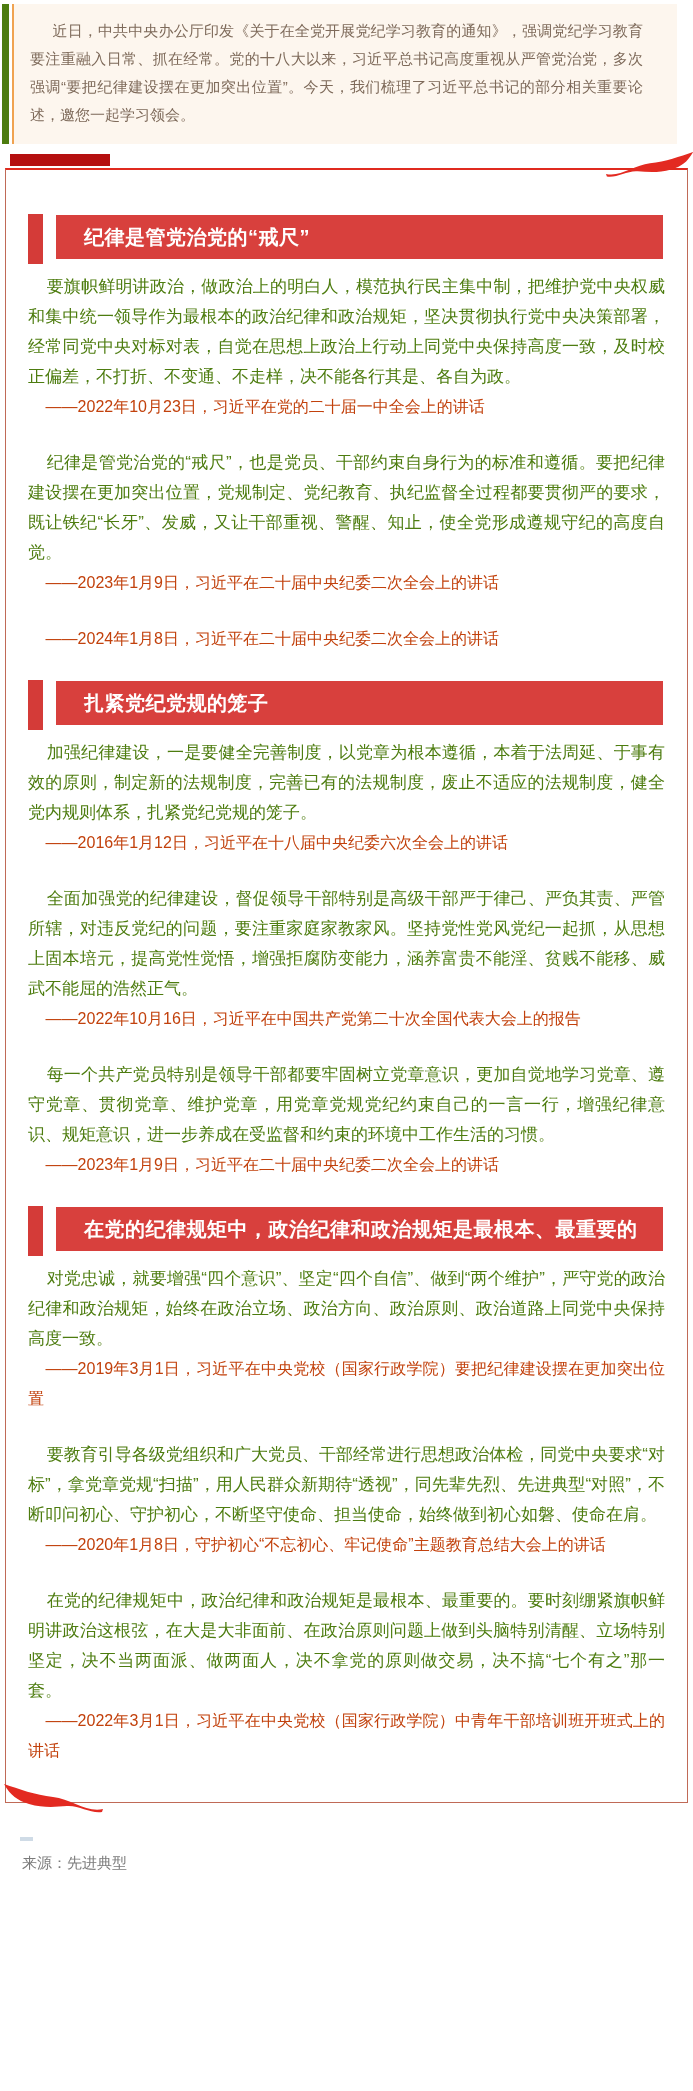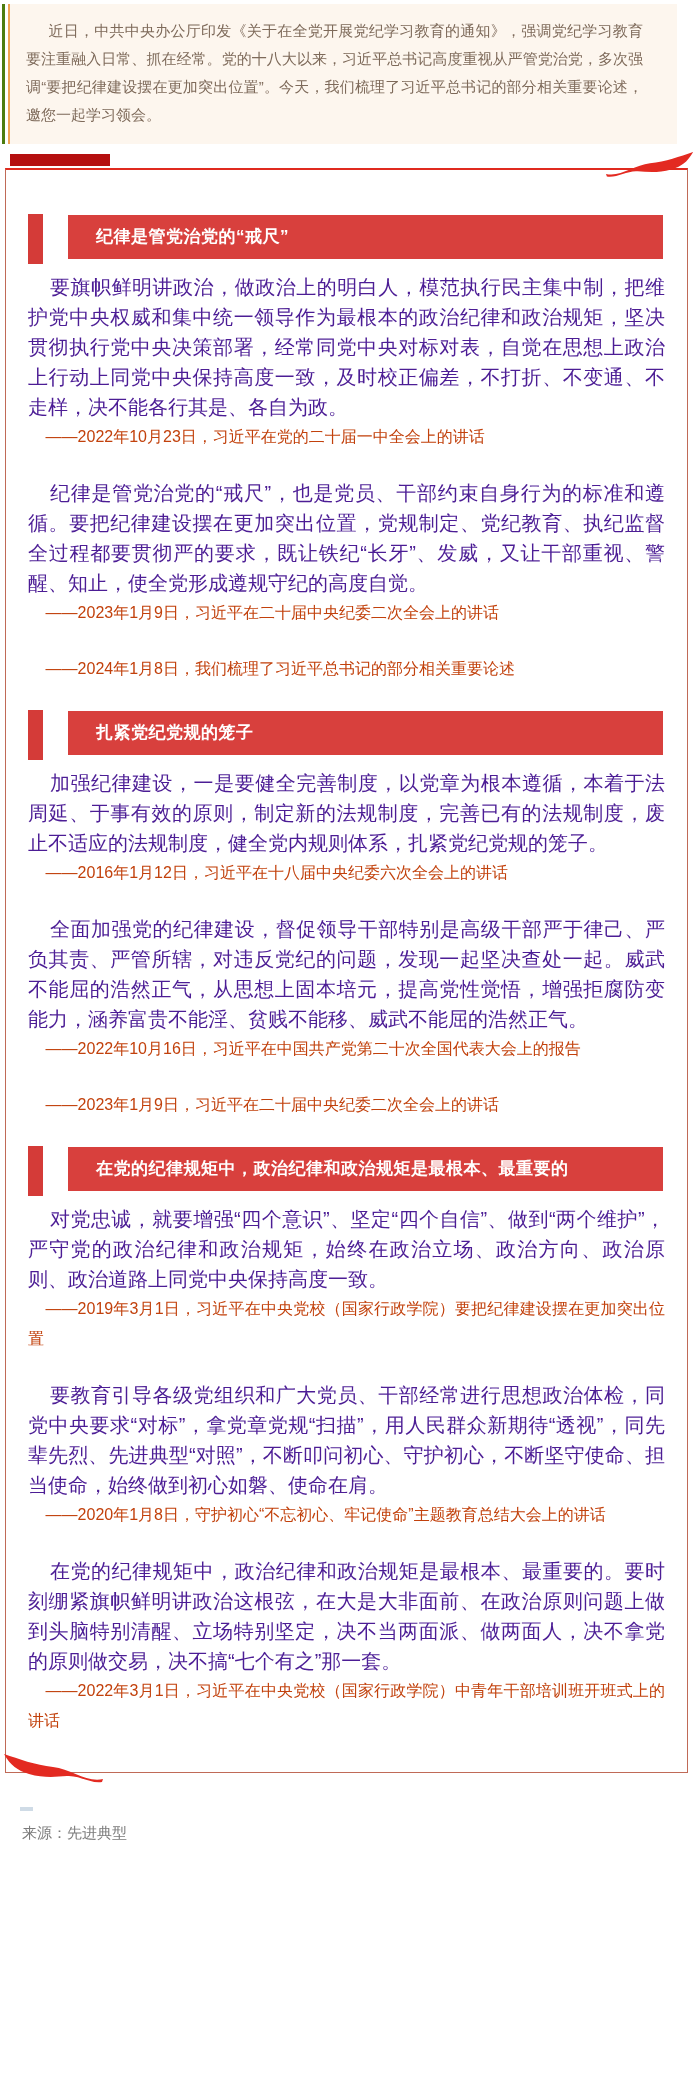--- a/index.html
+++ b/index.html
@@ -7,21 +7,21 @@
     width:693px;
     font-family:"Liberation Sans","DejaVu Sans",sans-serif;
     -webkit-font-smoothing:antialiased;
   }
   .page{width:693px;position:relative;padding-bottom:12px;}
 
   
   .intro-wrap{
     margin:4px 0 0 2px;
     width:675px;
-    border-left:3px solid #4d7c0f;
+    border-left:7px solid #4d7c0f;
     padding-left:3px;
     box-sizing:border-box;
   }
   .intro-box{
     border-left:2px solid #f0a351;
     background:#fdf6ee;
     padding:13px 34px 15px 16px;
   }
   .intro-text{
     margin:0;
@@ -52,38 +52,38 @@
   .ribbon-bottom{left:3px;bottom:-14px;width:100px;height:34px;transform:scaleX(-1);}
 
   
   .section-header{
     display:flex;align-items:flex-start;
     margin:26px 24px 8px 22px;
   }
   .section:first-child .section-header{margin-top:0;}
   .accent-block{width:15px;height:50px;background:#d43b38;flex:0 0 auto;}
   .banner{
-    flex:1;margin:1px 0 0 25px;height:44px;
+    flex:1;margin:1px 0 0 13px;height:44px;
     background:#d8403d;
     color:#ffffff;
-    font-size:17px;font-weight:700;
+    font-size:20px;font-weight:700;
     line-height:44px;
     padding-left:28px;
     letter-spacing:0.5px;
     box-sizing:border-box;
     white-space:nowrap;overflow:hidden;
   }
 
   
   .quote{margin:0 22px 26px 22px;}
   .section:last-child .quote:last-child{margin-bottom:12px;}
   .quote-text{
     margin:0;
-    font-size:20px;line-height:30px;
-    color:#4c1d95;
+    font-size:17px;line-height:30px;
+    color:#4d7c0f;
     text-indent:1.1em;
     text-align:justify;
   }
   .quote-attr{
     margin:0;
     font-size:16px;line-height:30px;
     color:#c2410c;
     text-indent:1.1em;
     text-align:justify;
   }
@@ -121,38 +121,39 @@
         </div>
         <div class="quote">
           <p class="quote-text">要旗帜鲜明讲政治，做政治上的明白人，模范执行民主集中制，把维护党中央权威和集中统一领导作为最根本的政治纪律和政治规矩，坚决贯彻执行党中央决策部署，经常同党中央对标对表，自觉在思想上政治上行动上同党中央保持高度一致，及时校正偏差，不打折、不变通、不走样，决不能各行其是、各自为政。</p>
           <p class="quote-attr">——2022年10月23日，习近平在党的二十届一中全会上的讲话</p>
         </div>
         <div class="quote">
           <p class="quote-text">纪律是管党治党的“戒尺”，也是党员、干部约束自身行为的标准和遵循。要把纪律建设摆在更加突出位置，党规制定、党纪教育、执纪监督全过程都要贯彻严的要求，既让铁纪“长牙”、发威，又让干部重视、警醒、知止，使全党形成遵规守纪的高度自觉。</p>
           <p class="quote-attr">——2023年1月9日，习近平在二十届中央纪委二次全会上的讲话</p>
         </div>
         <div class="quote">
-          <p class="quote-attr">——2024年1月8日，我们梳理了习近平总书记的部分相关重要论述</p>
+          <p class="quote-attr">——2024年1月8日，习近平在二十届中央纪委二次全会上的讲话</p>
         </div>
       </section>
 
       <section class="section">
         <div class="section-header">
           <div class="accent-block"></div>
           <h2 class="banner">扎紧党纪党规的笼子</h2>
         </div>
         <div class="quote">
           <p class="quote-text">加强纪律建设，一是要健全完善制度，以党章为根本遵循，本着于法周延、于事有效的原则，制定新的法规制度，完善已有的法规制度，废止不适应的法规制度，健全党内规则体系，扎紧党纪党规的笼子。</p>
           <p class="quote-attr">——2016年1月12日，习近平在十八届中央纪委六次全会上的讲话</p>
         </div>
         <div class="quote">
-          <p class="quote-text">全面加强党的纪律建设，督促领导干部特别是高级干部严于律己、严负其责、严管所辖，对违反党纪的问题，发现一起坚决查处一起。威武不能屈的浩然正气，从思想上固本培元，提高党性觉悟，增强拒腐防变能力，涵养富贵不能淫、贫贱不能移、威武不能屈的浩然正气。</p>
+          <p class="quote-text">全面加强党的纪律建设，督促领导干部特别是高级干部严于律己、严负其责、严管所辖，对违反党纪的问题，要注重家庭家教家风。坚持党性党风党纪一起抓，从思想上固本培元，提高党性觉悟，增强拒腐防变能力，涵养富贵不能淫、贫贱不能移、威武不能屈的浩然正气。</p>
           <p class="quote-attr">——2022年10月16日，习近平在中国共产党第二十次全国代表大会上的报告</p>
         </div>
         <div class="quote">
+          <p class="quote-text">每一个共产党员特别是领导干部都要牢固树立党章意识，更加自觉地学习党章、遵守党章、贯彻党章、维护党章，用党章党规党纪约束自己的一言一行，增强纪律意识、规矩意识，进一步养成在受监督和约束的环境中工作生活的习惯。</p>
           <p class="quote-attr">——2023年1月9日，习近平在二十届中央纪委二次全会上的讲话</p>
         </div>
       </section>
 
       <section class="section">
         <div class="section-header">
           <div class="accent-block"></div>
           <h2 class="banner">在党的纪律规矩中，政治纪律和政治规矩是最根本、最重要的</h2>
         </div>
         <div class="quote">

